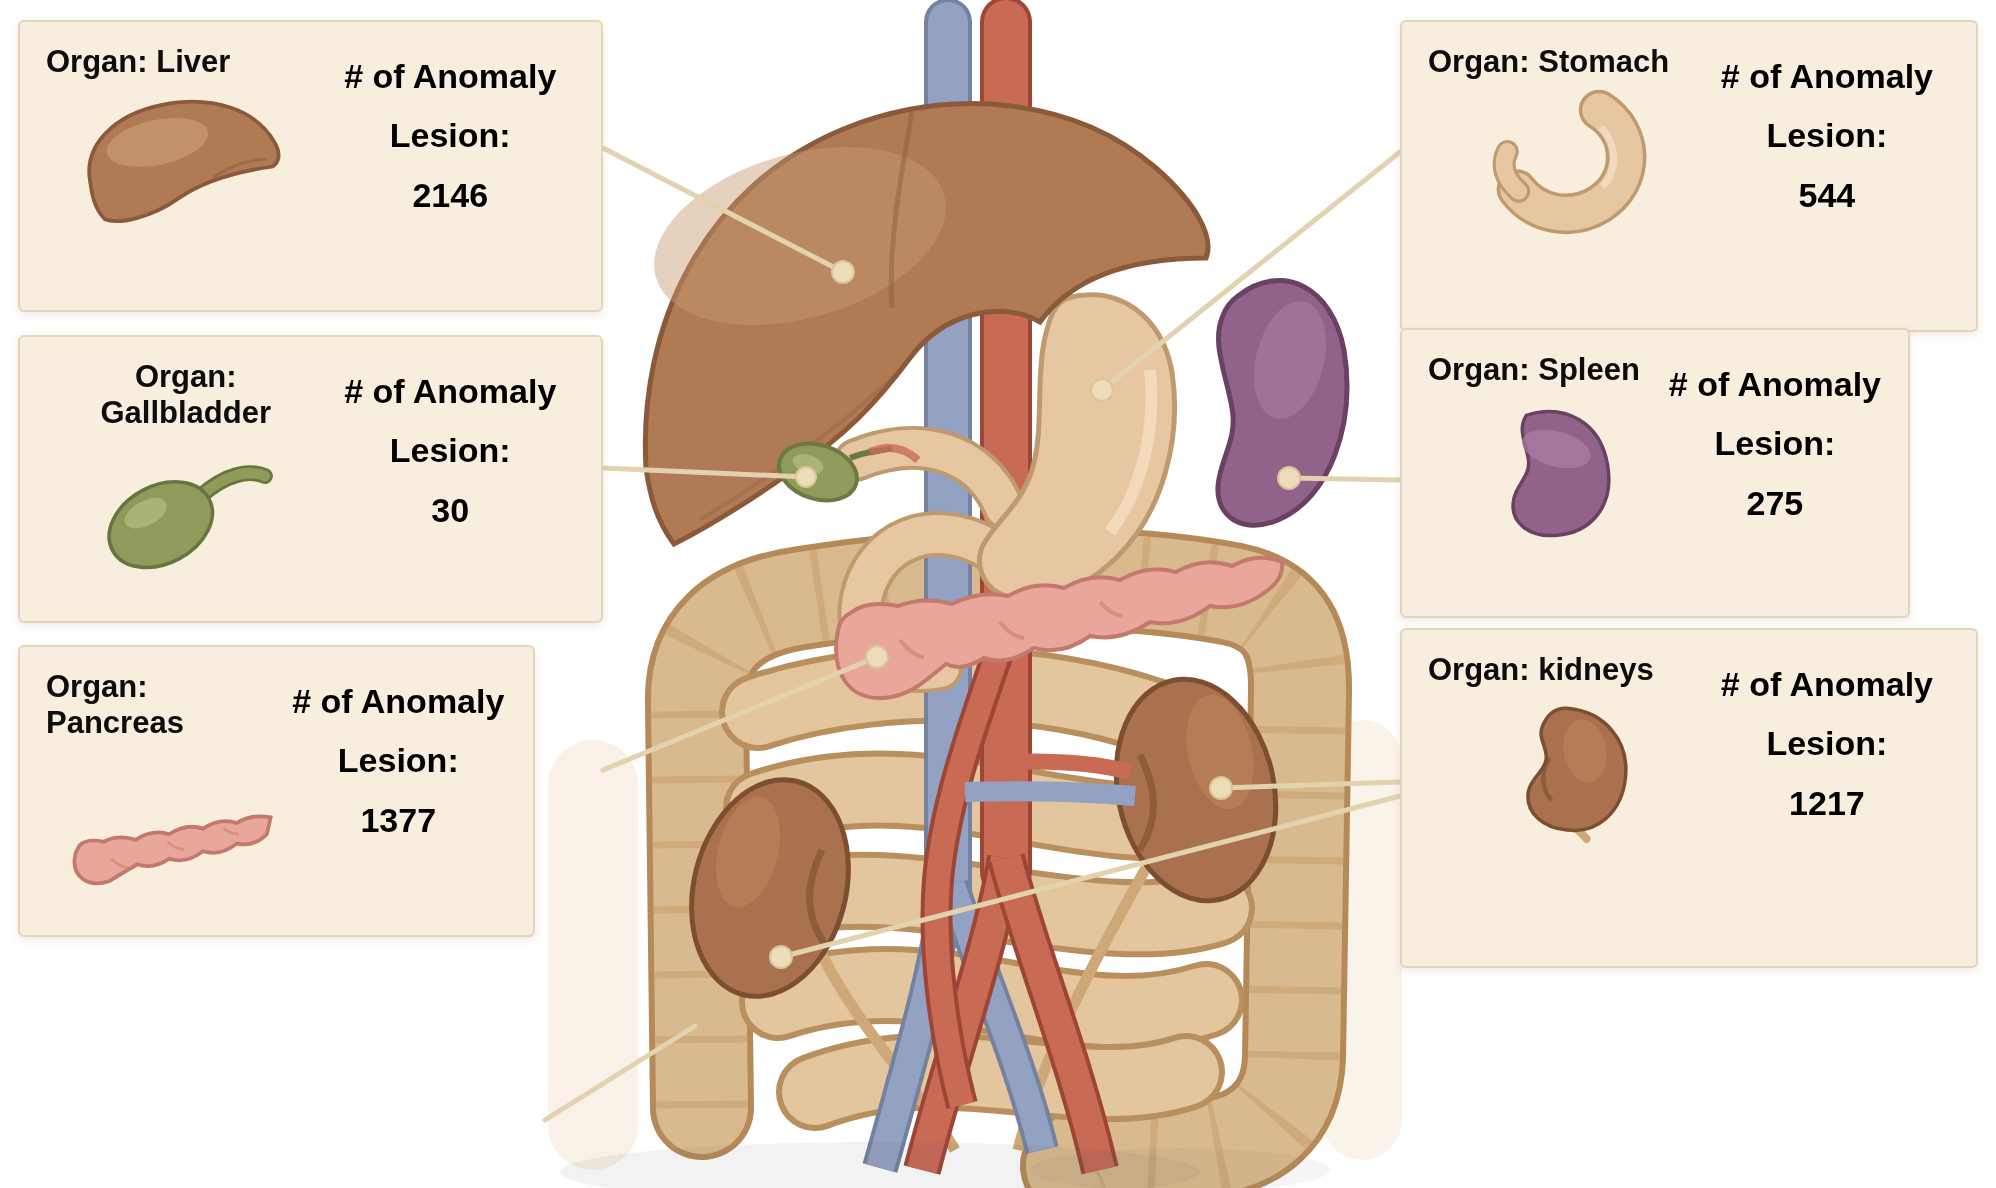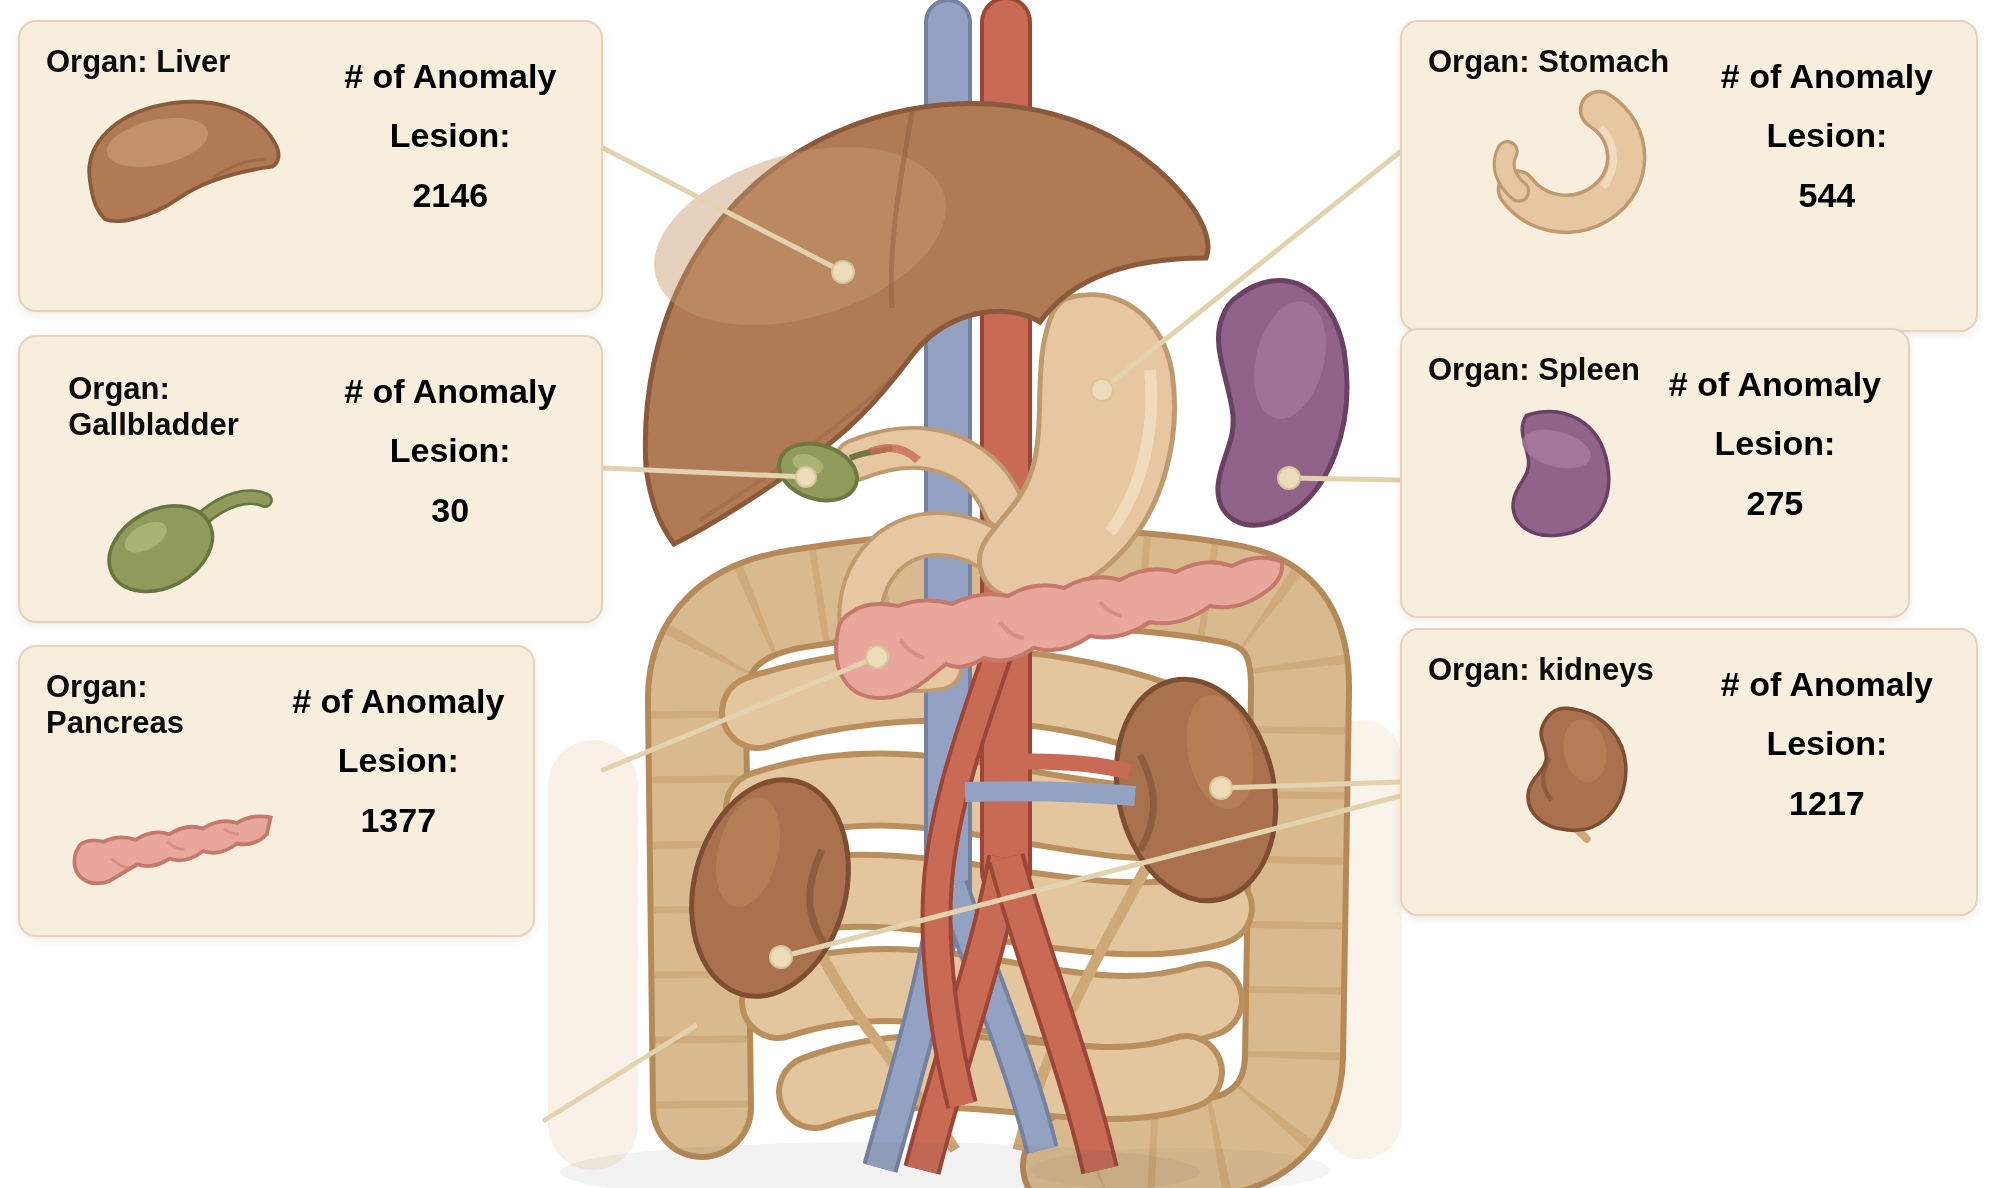--- a/index.html
+++ b/index.html
@@ -3,29 +3,29 @@
 <meta charset="utf-8">
 <style>
   html,body{margin:0;padding:0;}
   body{
     width:1996px;height:1188px;position:relative;background:#ffffff;
     font-family:"Liberation Sans", sans-serif;overflow:hidden;color:#111;
   }
   .anatomy{position:absolute;left:0;top:0;width:1996px;height:1188px;z-index:1;}
   .callout{
     position:absolute;z-index:2;box-sizing:border-box;display:flex;
-    background:#f7eedd;border:2px solid #e4d4bb;border-radius:18px;
+    background:#f7eedd;border:2px solid #e4d4bb;border-radius:6px;
     box-shadow:0 3px 8px rgba(120,90,40,.12);padding:22px 26px;
   }
   .c-left{flex:1.12;display:flex;flex-direction:column;min-width:0;}
   .organ-title{font-weight:bold;font-size:31px;line-height:1.15;color:#0d0d0d;}
   .organ-icon{width:225px;height:150px;margin:8px auto 0;flex:0 0 auto;}
   .c-right{flex:1;display:flex;flex-direction:column;align-items:center;padding-top:14px;gap:22px;}
   .anomaly-line,.count{font-weight:bold;font-size:34px;line-height:1.1;color:#000000;text-align:center;}
-  .callout-gallbladder .organ-title{text-align:left;max-width:235px;margin:12px auto;}
+  .callout-gallbladder .organ-title{text-align:center;max-width:235px;margin:0 auto;}
   .callout-gallbladder .organ-icon{margin-top:2px;}
 </style>
 </head>
 <body>
 
 <svg class="anatomy" viewBox="0 0 1996 1188">
 
   <rect x="548" y="740" width="90" height="430" rx="45" fill="#f2e0c9" opacity="0.45"></rect>
   <rect x="1322" y="720" width="80" height="440" rx="40" fill="#f2e0c9" opacity="0.4"></rect>
 
@@ -216,21 +216,21 @@
       <ellipse cx="120" cy="60" rx="40" ry="20" transform="rotate(15 120 60)" fill="#b07fa8" opacity="0.65"></ellipse>
     </svg>
   </div>
   <div class="c-right">
     <div class="anomaly-line"># of Anomaly</div>
     <div class="anomaly-line">Lesion:</div>
     <div class="count">275</div>
   </div>
 </div>
 
-<div class="callout callout-kidneys" style="left:1400px;top:628px;width:578px;height:288px">
+<div class="callout callout-kidneys" style="left:1400px;top:628px;width:578px;height:340px">
   <div class="c-left">
     <div class="organ-title">Organ: kidneys</div>
     <svg class="organ-icon" viewBox="0 0 220 170">
       <path d="M 92 118 C 104 138 122 148 134 162" fill="none" stroke="#cfa878" stroke-width="9" stroke-linecap="round"></path>
       <path d="M 112 14 C 156 18 182 52 178 92 C 174 132 146 156 112 152 C 84 149 64 132 68 108 C 71 92 86 86 88 72 C 90 58 78 48 84 34 C 90 20 100 13 112 14 Z" fill="#a9714d" stroke="#7d4e30" stroke-width="4"></path>
       <path d="M 92 70 C 82 86 82 104 94 118" fill="none" stroke="#7d4e30" stroke-width="5" opacity="0.6"></path>
       <ellipse cx="132" cy="62" rx="24" ry="36" transform="rotate(-10 132 62)" fill="#c28a5f" opacity="0.5"></ellipse>
     </svg>
   </div>
   <div class="c-right">

